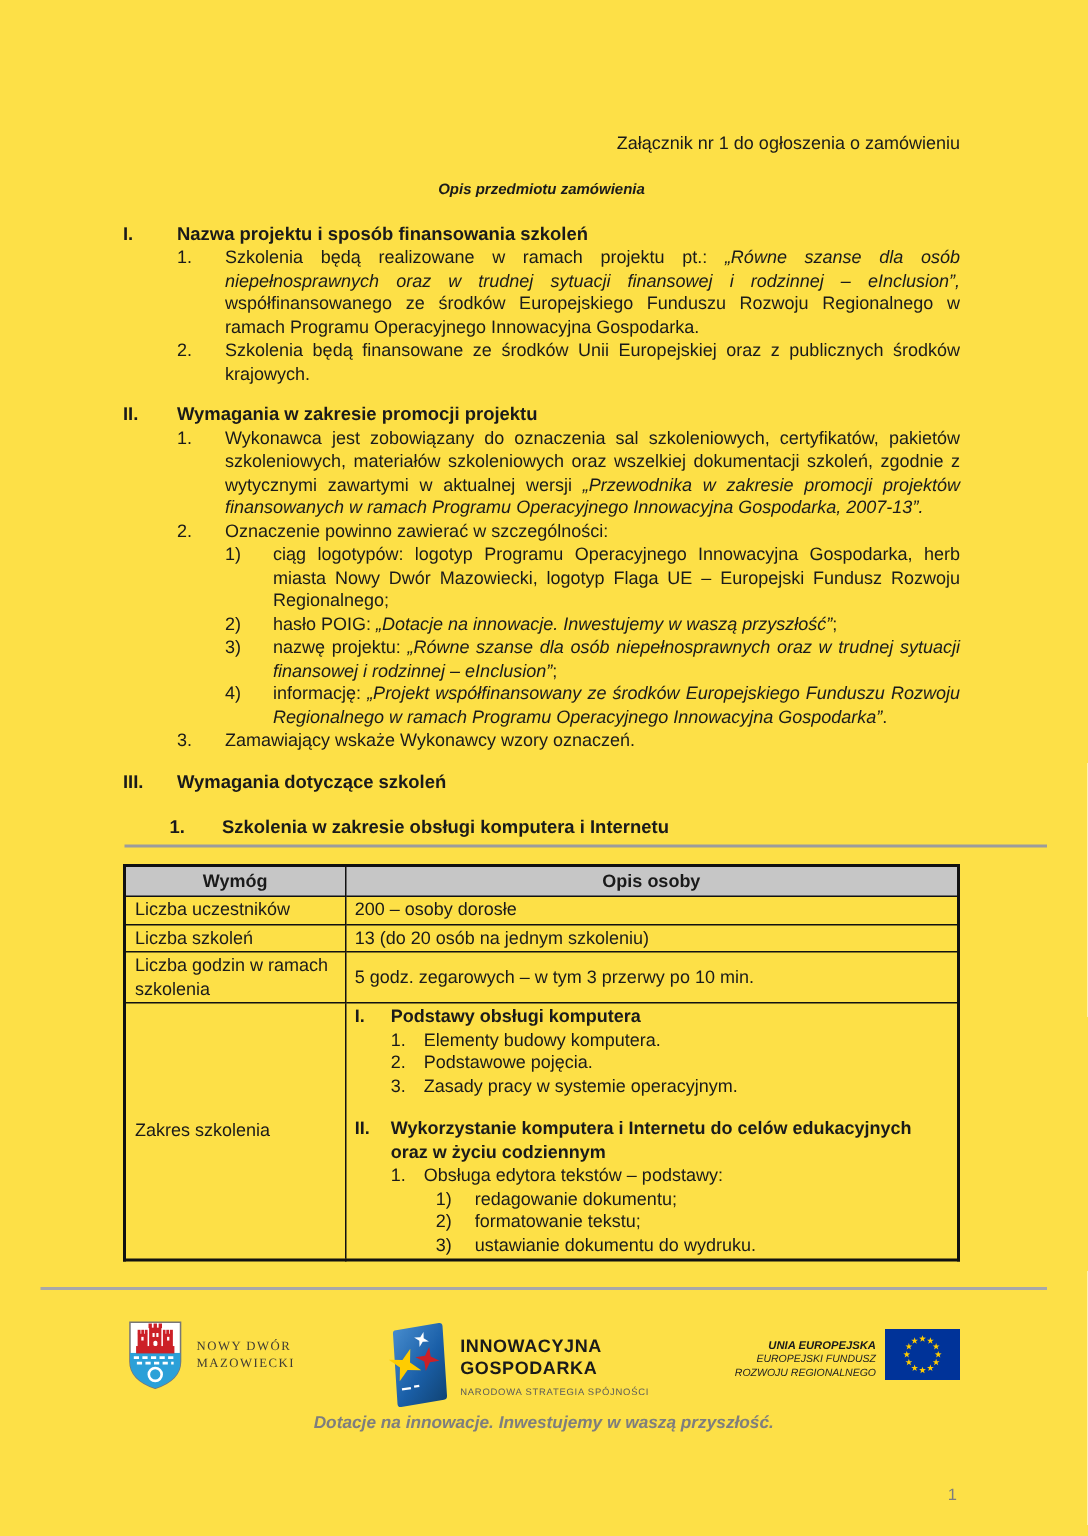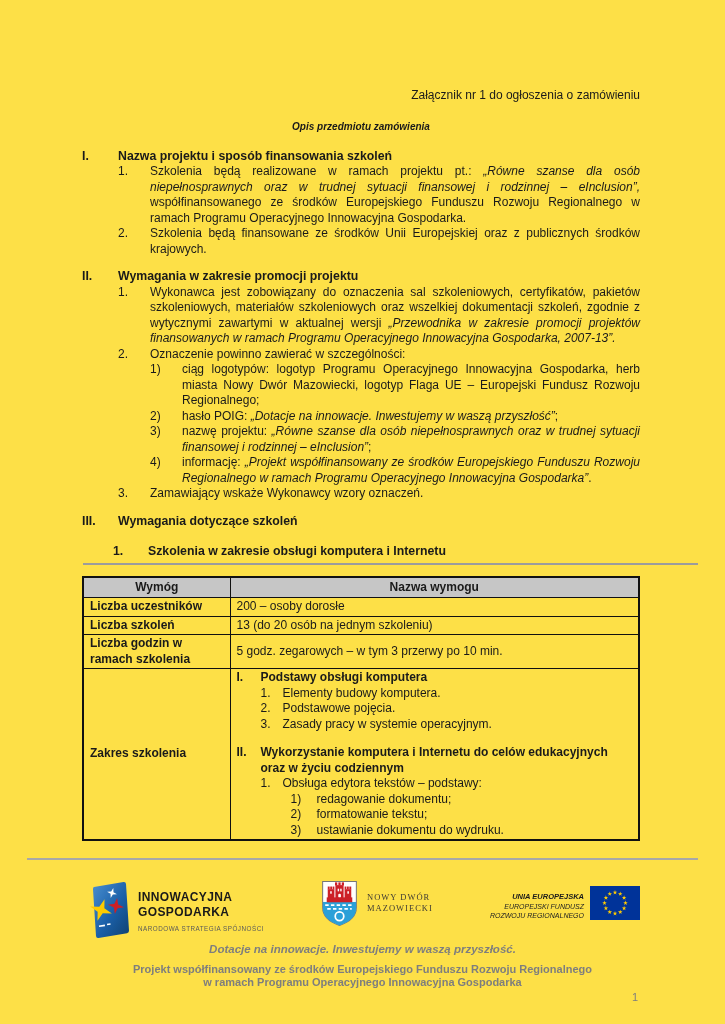--- a/index.html
+++ b/index.html
@@ -22,21 +22,21 @@
   .li3{display:grid; grid-template-columns:32px 1fr; margin-left:68px;}
   .just{text-align:justify;}
   .u{}
   .subsec{display:grid; grid-template-columns:35px 1fr; margin-left:31px; margin-top:15px; font-weight:bold; font-size:12.3px;}
   .head-rule{height:2px; background:var(--rule-gray); margin:3px -58px 0 1px;}
   table.tbl{border-collapse:collapse; width:100%; margin-top:11px; border:2px solid #111;}
   table.tbl th, table.tbl td{border:1.5px solid #111; vertical-align:middle;}
   table.tbl th{background:var(--table-header-bg); font-weight:bold; text-align:center; padding:2px 16px;}
   table.tbl td{padding:1px 6px;}
   col.c1{width:147px;}
-  td.lbl{font-weight:bold; padding-left:5px;margin-top:28px;}
+  td.lbl{font-weight:normal; padding-left:5px;margin-top:28px;}
   td.scope{vertical-align:top; padding:2px 6px 3px;}
   .blk-h{display:grid; grid-template-columns:24px 1fr; font-weight:bold;}
   .blk-h.b2{margin-top:13px;}
   .ili{display:grid; grid-template-columns:22px 1fr; margin-left:24px;}
   .ili2{display:grid; grid-template-columns:26px 1fr; margin-left:54px;}
   
   .footer-rule{position:absolute; left:27px; right:27px; top:858px; height:2px; background:#a8a8a8;}
   .logos{position:absolute; left:85px; right:85px; top:880px; height:68px; display:flex; justify-content:space-between; align-items:flex-start;}
   .lg{display:flex;}
   .ig-txt{margin:10px 0 0 7px;}
@@ -116,21 +116,21 @@
     <div class="head-rule"></div>
 
     <table class="tbl">
       <colgroup>
           <col class="c1">
           <col>
         </colgroup>
       <tbody>
           <tr>
         <th>Wymóg</th>
-        <th>Nazwa wymogu</th>
+        <th>Opis osoby</th>
       </tr>
       <tr>
         <td class="lbl">Liczba uczestników</td>
         <td>200 – osoby dorosłe</td>
       </tr>
       <tr>
         <td class="lbl">Liczba szkoleń</td>
         <td>13 (do 20 osób na jednym szkoleniu)</td>
       </tr>
       <tr>
@@ -178,49 +178,20 @@
           </div>
         </td>
       </tr>
     </tbody>
       </table>
   </div>
 
   <div class="footer-rule"></div>
 
   <div class="logos">
-    <div class="lg">
-      <svg width="46" height="60" viewBox="0 0 46 60">
-        <defs>
-          <linearGradient id="igg" x1="0" y1="0" x2="1" y2="1">
-            <stop offset="0" stop-color="#4a8fd0"></stop>
-              <stop offset="0.55" stop-color="#1a5fa8"></stop>
-              <stop offset="1" stop-color="#10416f"></stop>
-          </linearGradient>
-        </defs>
-        <path d="M9,7 L38.5,2 Q40.8,1.7 41,4 L44,50.5 Q44.2,52.8 42,53.2 L13.5,58 Q11.2,58.4 11,56 L8,9.5 Q7.8,7.3 9,7 Z" fill="url(#igg)"></path>
-        <g fill="#ffffff">
-            <polygon points="0,-6 1.4,-1.4 6,0 1.4,1.4 0,6 -1.4,1.4 -6,0 -1.4,-1.4" transform="translate(27,13) scale(0.85) rotate(15)"></polygon>
-          </g>
-        <g style="fill:var(--crest-red)">
-            <polygon points="0,-6 1.4,-1.4 6,0 1.4,1.4 0,6 -1.4,1.4 -6,0 -1.4,-1.4" transform="translate(31,26) scale(1.35) rotate(8)"></polygon>
-          </g>
-        <g style="fill:var(--eu-star-yellow)">
-            <polygon points="0,-6 1.4,-1.4 6,0 1.4,1.4 0,6 -1.4,1.4 -6,0 -1.4,-1.4" transform="translate(16,30) scale(1.9) rotate(18)"></polygon>
-          </g>
-        <rect x="14" y="45" width="6" height="1.6" fill="#ffffff" transform="rotate(-8 17 46)"></rect>
-        <rect x="22" y="43.5" width="3.5" height="1.6" fill="#ffffff" transform="rotate(-8 23 44)"></rect>
-      </svg>
-      <div class="ig-txt">
-        <div class="ig-name">INNOWACYJNA</div>
-        <div class="ig-name">GOSPODARKA</div>
-        <div class="ig-tag">NARODOWA STRATEGIA SPÓJNOŚCI</div>
-      </div>
-    </div>
-
     <div class="lg">
       <svg width="37" height="47" viewBox="0 0 36 46">
         <defs>
             <clipPath id="shieldc">
               <path d="M1.5,1.5 H34.5 V27 Q34.5,39 18,44.5 Q1.5,39 1.5,27 Z"></path>
             </clipPath>
           </defs>
         <path d="M1.5,1.5 H34.5 V27 Q34.5,39 18,44.5 Q1.5,39 1.5,27 Z" fill="#ffffff" stroke="#777" stroke-width="1"></path>
         <g clip-path="url(#shieldc)">
           <rect x="1.5" y="21.5" width="33" height="24" style="fill:var(--crest-blue)"></rect>
@@ -249,20 +220,49 @@
               <rect x="18.7" y="8.5" width="1.4" height="2.6"></rect>
             <rect x="8.9" y="11" width="1.5" height="2.4"></rect>
               <rect x="25.7" y="11" width="1.5" height="2.4"></rect>
             <rect x="16.8" y="13.5" width="2.6" height="3.5" rx="1.2"></rect>
           </g>
         </g>
       </svg>
       <div class="ndm-txt">
         <div>NOWY DWÓR</div>
         <div>MAZOWIECKI</div>
+      </div>
+    </div>
+
+    <div class="lg">
+      <svg width="46" height="60" viewBox="0 0 46 60">
+        <defs>
+          <linearGradient id="igg" x1="0" y1="0" x2="1" y2="1">
+            <stop offset="0" stop-color="#4a8fd0"></stop>
+              <stop offset="0.55" stop-color="#1a5fa8"></stop>
+              <stop offset="1" stop-color="#10416f"></stop>
+          </linearGradient>
+        </defs>
+        <path d="M9,7 L38.5,2 Q40.8,1.7 41,4 L44,50.5 Q44.2,52.8 42,53.2 L13.5,58 Q11.2,58.4 11,56 L8,9.5 Q7.8,7.3 9,7 Z" fill="url(#igg)"></path>
+        <g fill="#ffffff">
+            <polygon points="0,-6 1.4,-1.4 6,0 1.4,1.4 0,6 -1.4,1.4 -6,0 -1.4,-1.4" transform="translate(27,13) scale(0.85) rotate(15)"></polygon>
+          </g>
+        <g style="fill:var(--crest-red)">
+            <polygon points="0,-6 1.4,-1.4 6,0 1.4,1.4 0,6 -1.4,1.4 -6,0 -1.4,-1.4" transform="translate(31,26) scale(1.35) rotate(8)"></polygon>
+          </g>
+        <g style="fill:var(--eu-star-yellow)">
+            <polygon points="0,-6 1.4,-1.4 6,0 1.4,1.4 0,6 -1.4,1.4 -6,0 -1.4,-1.4" transform="translate(16,30) scale(1.9) rotate(18)"></polygon>
+          </g>
+        <rect x="14" y="45" width="6" height="1.6" fill="#ffffff" transform="rotate(-8 17 46)"></rect>
+        <rect x="22" y="43.5" width="3.5" height="1.6" fill="#ffffff" transform="rotate(-8 23 44)"></rect>
+      </svg>
+      <div class="ig-txt">
+        <div class="ig-name">INNOWACYJNA</div>
+        <div class="ig-name">GOSPODARKA</div>
+        <div class="ig-tag">NARODOWA STRATEGIA SPÓJNOŚCI</div>
       </div>
     </div>
 
     <div class="lg">
       <div class="eu-txt">
         <div class="eu-l1">UNIA EUROPEJSKA</div>
         <div class="eu-l23">EUROPEJSKI FUNDUSZ</div>
         <div class="eu-l23">ROZWOJU REGIONALNEGO</div>
       </div>
       <svg width="50" height="34" viewBox="0 0 50 34" style="margin-top:6px">
@@ -280,18 +280,14 @@
         <use href="#st" transform="translate(19.75,26.09)"></use>
         <use href="#st" transform="translate(15.91,22.25)"></use>
         <use href="#st" transform="translate(14.5,17)"></use>
         <use href="#st" transform="translate(15.91,11.75)"></use>
         <use href="#st" transform="translate(19.75,7.91)"></use>
       </svg>
     </div>
   </div>
 
   <div class="slogan">Dotacje na innowacje. Inwestujemy w waszą przyszłość.</div>
-  <div class="cofin">
-    <div>Projekt współfinansowany ze środków Europejskiego Funduszu Rozwoju Regionalnego</div>
-    <div>w ramach Programu Operacyjnego Innowacyjna Gospodarka</div>
-  </div>
   <div class="pagenum">1</div>
 </div>
 
 </body></html>

